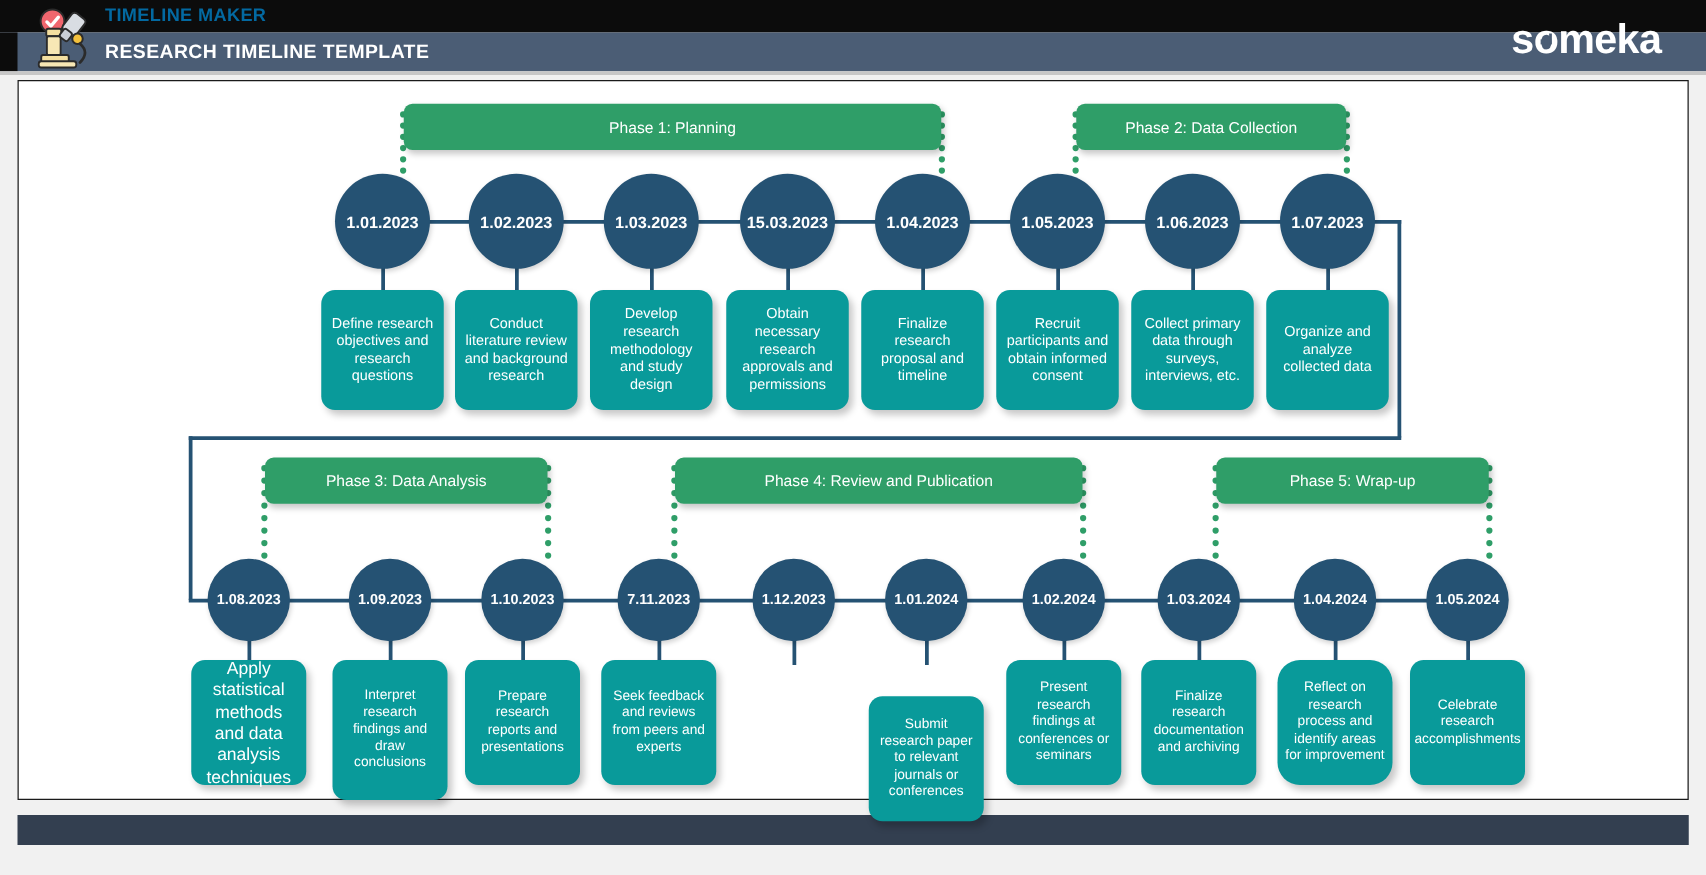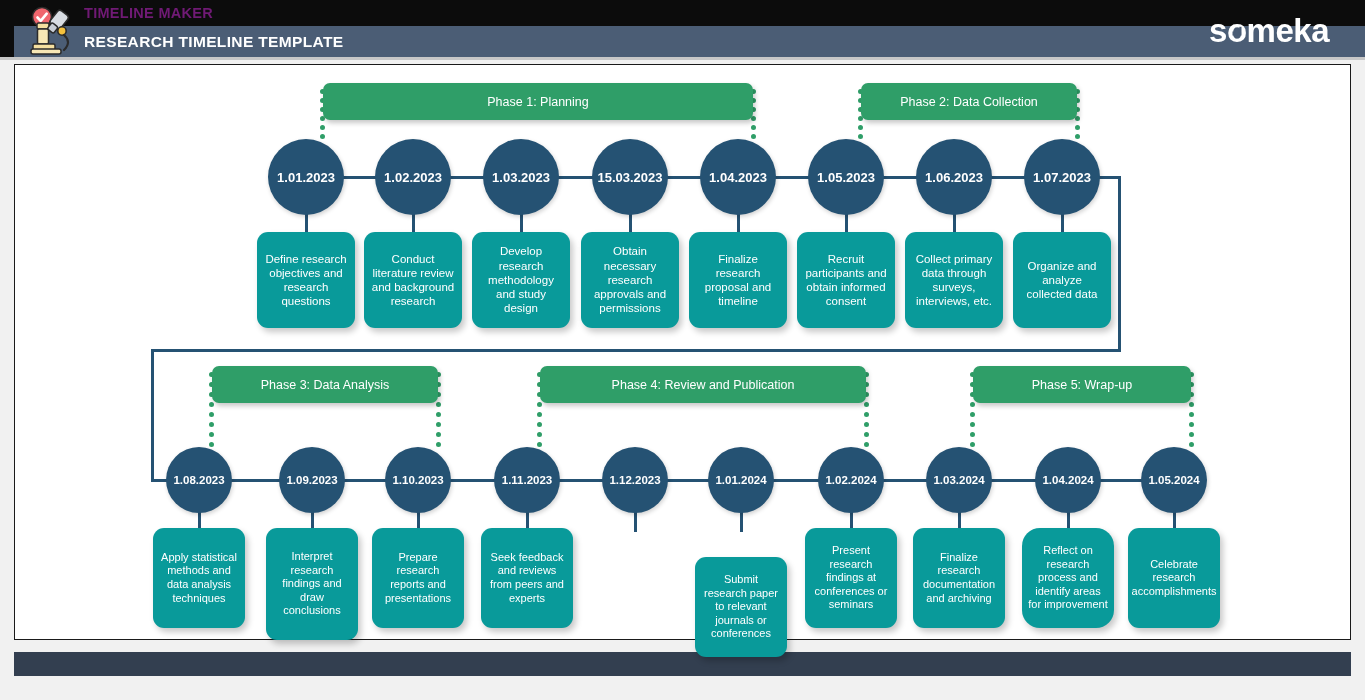--- a/index.html
+++ b/index.html
@@ -15,21 +15,21 @@
   .banner{position:absolute;left:0;top:0;width:1365px;height:57px;}
   .banner-black{position:absolute;left:0;top:0;width:1365px;height:26px;background:#0c0c0c;}
   .banner-slate{position:absolute;left:0;top:26px;width:1365px;height:31px;background:#4b5d75;}
   .banner-slate-left{position:absolute;left:0;top:26px;width:14px;height:31px;background:#0c0c0c;}
   .banner-rule{position:absolute;left:0;top:57px;width:1365px;height:3px;background:#c7c7c7;}
   .banner-rule2{position:absolute;left:0;top:60px;width:1365px;height:3px;background:#f1f1f1;}
 
   .logo-icon{position:absolute;left:24px;top:6px;width:56px;height:52px;}
   .brand-kicker{
     position:absolute;left:84px;top:5px;
-    color:#701a75;font-size:14.5px;font-weight:bold;letter-spacing:.3px;
+    color:#0369a1;font-size:14.5px;font-weight:bold;letter-spacing:.3px;
     font-family:"Liberation Sans", sans-serif;
   }
   .brand-title{
     position:absolute;left:84px;top:33px;
     color:#ffffff;font-size:15.5px;font-weight:bold;letter-spacing:.35px;
   }
   .someka{
     position:absolute;right:36px;top:12px;
     color:#ffffff;font-size:33px;font-weight:bold;letter-spacing:-0.5px;
     display:flex;align-items:center;
@@ -177,31 +177,31 @@
         <div class="vstem" style="left:829.5px;top:146px;height:25px;"></div>
         <div class="card" style="left:782px;top:167px;width:98px;height:96px;font-size:11.5px;">Recruit participants and obtain informed consent</div>
         <div class="node" style="left:793px;top:74px;width:76px;height:76px;font-size:13px;">1.05.2023</div>
         <div class="vstem" style="left:937.5px;top:146px;height:25px;"></div>
         <div class="card" style="left:890px;top:167px;width:98px;height:96px;font-size:11.5px;">Collect primary data through surveys, interviews, etc.</div>
         <div class="node" style="left:901px;top:74px;width:76px;height:76px;font-size:13px;">1.06.2023</div>
         <div class="vstem" style="left:1045.5px;top:146px;height:25px;"></div>
         <div class="card" style="left:998px;top:167px;width:98px;height:96px;font-size:11.5px;">Organize and analyze collected data</div>
         <div class="node" style="left:1009px;top:74px;width:76px;height:76px;font-size:13px;">1.07.2023</div>
         <div class="vstem" style="left:182.5px;top:444px;height:23px;"></div>
-        <div class="card" style="left:138px;top:463px;width:92px;height:100px;font-size:11px;">Apply statistical methods and data analysis techniques</div>
+        <div class="card" style="left:138px;top:463px;width:92px;height:100px;font-size:14px;">Apply statistical methods and data analysis techniques</div>
         <div class="node" style="left:151px;top:382px;width:66px;height:66px;font-size:11.5px;">1.08.2023</div>
         <div class="vstem" style="left:295.5px;top:444px;height:23px;"></div>
         <div class="card" style="left:251px;top:463px;width:92px;height:112px;font-size:11px;">Interpret research findings and draw conclusions</div>
         <div class="node" style="left:264px;top:382px;width:66px;height:66px;font-size:11.5px;">1.09.2023</div>
         <div class="vstem" style="left:401.5px;top:444px;height:23px;"></div>
         <div class="card" style="left:357px;top:463px;width:92px;height:100px;font-size:11px;">Prepare research reports and presentations</div>
         <div class="node" style="left:370px;top:382px;width:66px;height:66px;font-size:11.5px;">1.10.2023</div>
         <div class="vstem" style="left:510.5px;top:444px;height:23px;"></div>
         <div class="card" style="left:466px;top:463px;width:92px;height:100px;font-size:11px;">Seek feedback and reviews from peers and experts</div>
-        <div class="node" style="left:479px;top:382px;width:66px;height:66px;font-size:11.5px;">1.11.2023</div>
+        <div class="node" style="left:479px;top:382px;width:66px;height:66px;font-size:11.5px;">7.11.2023</div>
         <div class="vstem" style="left:618.5px;top:444px;height:23px;"></div>
         <div class="node" style="left:587px;top:382px;width:66px;height:66px;font-size:11.5px;">1.12.2023</div>
         <div class="vstem" style="left:724.5px;top:444px;height:23px;"></div>
         <div class="card" style="left:680px;top:463px;width:92px;height:100px;font-size:11px;margin-top:29px;">Submit research paper to relevant journals or conferences</div>
         <div class="node" style="left:693px;top:382px;width:66px;height:66px;font-size:11.5px;">1.01.2024</div>
         <div class="vstem" style="left:834.5px;top:444px;height:23px;"></div>
         <div class="card" style="left:790px;top:463px;width:92px;height:100px;font-size:11px;">Present research findings at conferences or seminars</div>
         <div class="node" style="left:803px;top:382px;width:66px;height:66px;font-size:11.5px;">1.02.2024</div>
         <div class="vstem" style="left:942.5px;top:444px;height:23px;"></div>
         <div class="card" style="left:898px;top:463px;width:92px;height:100px;font-size:11px;">Finalize research documentation and archiving</div>

